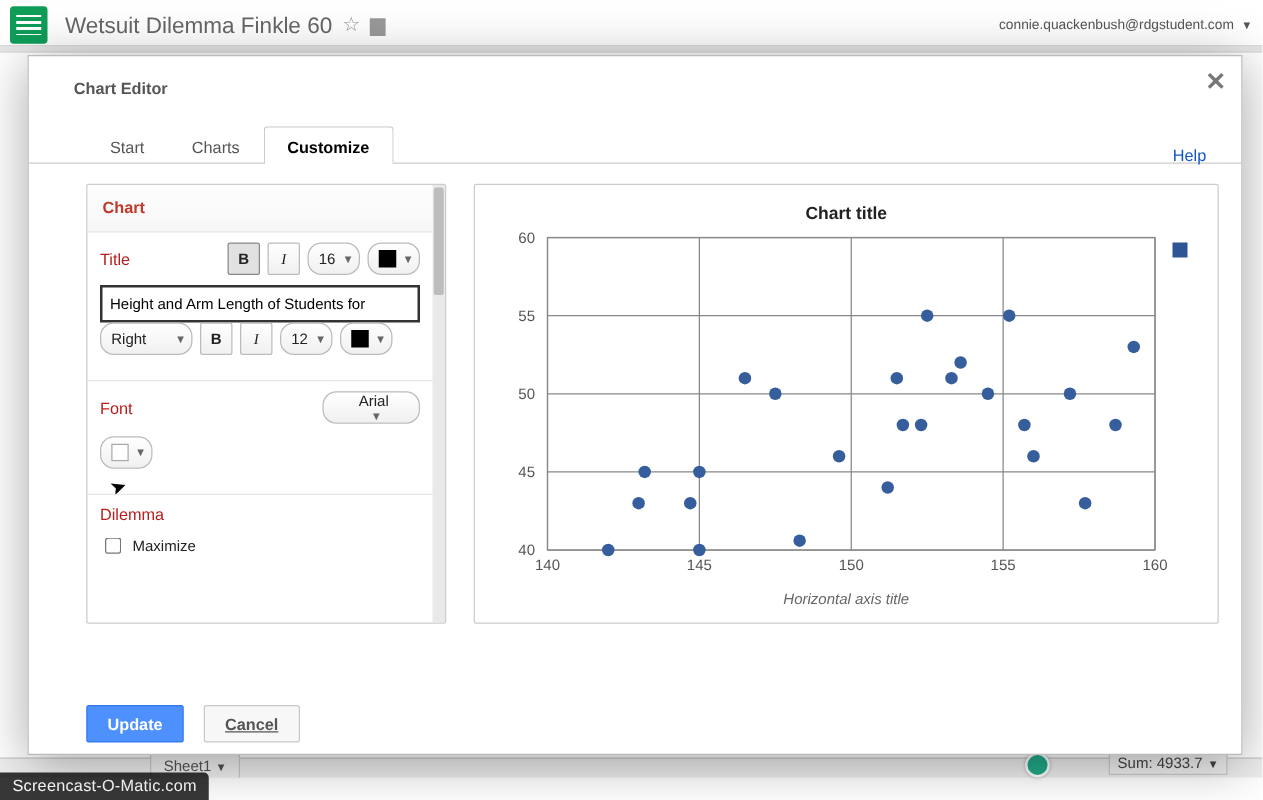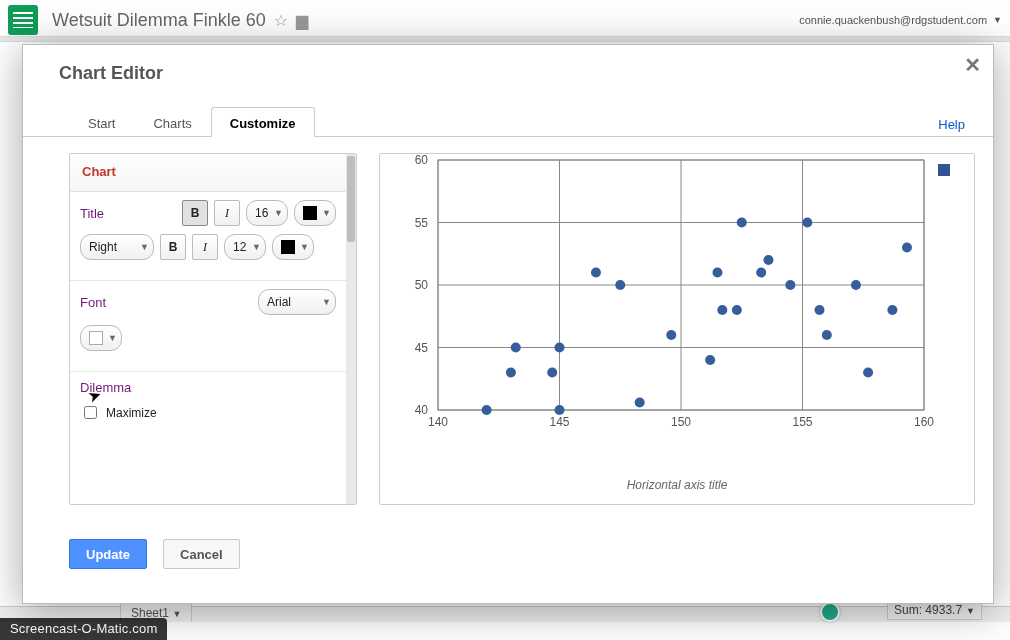--- a/index.html
+++ b/index.html
@@ -15,63 +15,63 @@
   .folder-icon { color:#999; }
   .spacer { flex:1; }
   .user-email { font-size:11px; color:#555; margin-right:6px;}
   .user-caret { font-size:9px; color:#555; }
 
   .hr-bar { height:6px; background:#e7e7e7; border-top:1px solid #dcdcdc; border-bottom:1px solid #dcdcdc;}
 
   
   .modal-back { position:absolute; top:44px; left:22px; right:16px; bottom:36px; background:#fff; box-shadow:0 6px 40px rgba(0,0,0,.35); border:1px solid #bbb;}
   .modal-close { position:absolute; top:8px; right:12px; font-size:20px; color:#777; font-weight:bold; cursor:pointer;}
-  .modal-title { font-size:18px; color:#555; padding:18px 0 22px 36px; font-weight:bold;}
+  .modal-title { font-size:13px; color:#555; padding:18px 0 22px 36px; font-weight:bold;}
   .help-link { position:absolute; right:28px; top:72px; color:#1155cc; font-size:13px; cursor:pointer;}
 
   
   .tab-row { display:flex; align-items:flex-start; padding-left:46px; border-bottom:1px solid #ccc; }
   .tab { padding:8px 18px 6px; font-size:13px; color:#555; cursor:pointer; border:1px solid transparent; border-bottom:none; position:relative; top:1px;}
   .tab.active { color:#000; font-weight:bold; border-color:#ccc; background:#fff; border-top-left-radius:3px; border-top-right-radius:3px;}
   .tab.active::after { content:""; position:absolute; left:0; right:0; bottom:-1px; height:2px; background:#fff;}
 
   
   .modal-body { display:flex; padding:16px 18px 0 46px; height: calc(100% - 190px); }
   .left-pane { width:288px; border:1px solid #ccc; border-radius:2px; background:#fff; position:relative; overflow:hidden;}
   .left-inner { position:absolute; inset:0 10px 0 0; overflow:hidden;}
   .scrollbar { position:absolute; right:0; top:0; width:10px; bottom:0; background:#e9e9e9;}
   .scrollbar-thumb { position:absolute; left:1px; right:1px; top:2px; height:86px; background:#bdbdbd; border-radius:2px;}
 
   .section-head { padding:10px 12px 12px; color:#c0392b; font-weight:bold; border-bottom:1px solid #e2e2e2; background:linear-gradient(#fefefe,#f6f6f6);}
   .section-body { padding:8px 10px 12px; border-bottom:1px solid #e6e6e6;}
   .row { display:flex; align-items:center; margin-bottom:8px; gap:6px;}
-  .row label { font-size:13px; color:#701a75; flex:1;}
+  .row label { font-size:13px; color:#b91c1c; flex:1;}
   .btn-small { height:26px; border:1px solid #bbb; background:linear-gradient(#fff,#f0f0f0); border-radius:2px; font-size:12px; display:flex; align-items:center; justify-content:center; padding:0 6px; cursor:pointer; min-width:26px;}
   .btn-small.pressed { background:#e1e1e1; border-color:#888;}
   .btn-small.bold { font-weight:bold;}
   .btn-small.italic { font-style:italic; font-family:"Times New Roman",serif;}
   .btn-drop { min-width:42px; justify-content:space-between; padding:0 4px 0 8px;border-radius:11px;}
   .btn-drop .caret { font-size:9px; color:#666; margin-left:4px;}
   .color-swatch { width:14px; height:14px; background:#000;}
   .color-swatch.white { background:#fff; border:1px solid #aaa;}
   .title-input { width:100%; height:30px; border:2px solid #333; padding:2px 6px; font-size:12px; }
   .cursor-arrow { position:absolute; left:18px; top:232px; font-size:16px; color:#000; transform:rotate(-20deg);}
 
   .right-pane { flex:1; margin-left:22px; border:1px solid #ccc; border-radius:2px; position:relative; display:flex; flex-direction:column;}
   .chart-title-label { text-align:center; font-weight:bold; font-size:14px; padding:14px 0 6px;}
   .plot-wrap { flex:1; position:relative;}
   svg.plot { position:absolute; inset:0 0 0 0;}
   .axis-label { text-align:center; font-style:italic; color:#666; font-size:12px; padding:6px 0 12px;}
   .legend-sq { position:absolute; width:12px; height:12px; background:#2f5597; top:10px; right:24px;}
 
   
-  .modal-footer { position:absolute; left:46px; bottom:34px; display:flex; gap:16px;}
+  .modal-footer { position:absolute; left:46px; bottom:9px; display:flex; gap:16px;}
   .btn { height:30px; padding:0 16px; border-radius:2px; font-size:13px; font-weight:bold; cursor:pointer;}
   .btn-primary { background:#4d90fe; border:1px solid #3079ed; color:#fff;}
-  .btn-default { background:#f7f7f7; border:1px solid #c9c9c9; color:#555;}
+  .btn-default { background:#f7f7f7; border:1px solid #c9c9c9; color:#555;text-decoration:underline;}
 
   
   .bottom-shadow { position:absolute; left:0; right:0; bottom:18px; height:16px; background:#eee; border-top:1px solid #ccc;}
   .status-pill { position:absolute; right:170px; bottom:18px; width:20px; height:20px; border-radius:50%; background:#2a8; border:2px solid #fff; box-shadow:0 0 3px rgba(0,0,0,.3);}
   .sum-label { position:absolute; right:28px; bottom:20px; font-size:12px; color:#444; background:#f0f0f0; padding:2px 6px; border:1px solid #ccc;}
   .sum-label .caret { font-size:9px; margin-left:4px;}
   .sheet-tab { position:absolute; left:120px; bottom:18px; font-size:12px; color:#555; background:#f0f0f0; padding:2px 10px; border:1px solid #ccc; border-bottom:none;}
   .screencast-badge { position:absolute; left:0; bottom:0; padding:3px 10px 4px; font-size:13px; color:#fff; background:rgba(0,0,0,.78); border-top-right-radius:4px; font-family:Arial; letter-spacing:.2px;}
 </style>
 </head>
@@ -123,20 +123,21 @@
             <div class="btn-small italic">I</div>
             <div class="btn-small btn-drop">
                 <span>16</span>
                 <span class="caret">▼</span>
               </div>
             <div class="btn-small btn-drop">
                 <span class="color-swatch"></span>
                 <span class="caret">▼</span>
               </div>
           </div>
+          <input class="title-input" value="Height and Arm Length of Students for " style="">
           <div class="row">
             <div class="btn-small btn-drop" style="min-width:74px;gap:18px;">
                 <span>Right</span>
                 <span class="caret">▼</span>
               </div>
             <div class="btn-small bold">B</div>
             <div class="btn-small italic">I</div>
             <div class="btn-small btn-drop">
                 <span>12</span>
                 <span class="caret">▼</span>
@@ -144,21 +145,21 @@
             <div class="btn-small btn-drop">
                 <span class="color-swatch"></span>
                 <span class="caret">▼</span>
               </div>
           </div>
         </div>
 
         <div class="section-body">
           <div class="row">
             <label>Font</label>
-            <div class="btn-small btn-drop" style="min-width:78px;">
+            <div class="btn-small btn-drop" style="min-width:78px;flex-direction:column;">
                 <span>Arial</span>
                 <span class="caret">▼</span>
               </div>
           </div>
           <div class="row" style="margin-top:10px;">
             <div class="btn-small btn-drop">
                 <span class="color-swatch white"></span>
                 <span class="caret">▼</span>
               </div>
           </div>
@@ -170,20 +171,21 @@
             </div>
           <div class="row">
               <input type="checkbox" style=""> 
               <span style="font-size:12px;">Maximize</span>
             </div>
         </div>
       </div>
     </div>
 
     <div class="right-pane">
+      <div class="chart-title-label">Chart title</div>
       <div class="plot-wrap">
         <div class="legend-sq"></div>
         <svg class="plot" id="plot" viewBox="0 0 594 282">
             <line x1="58" y1="6" x2="58" y2="256" stroke="#888" stroke-width="1"></line>
             <text x="58" y="272" font-size="12" fill="#555" text-anchor="middle">140</text>
             <line x1="179.5" y1="6" x2="179.5" y2="256" stroke="#888" stroke-width="1"></line>
             <text x="179.5" y="272" font-size="12" fill="#555" text-anchor="middle">145</text>
             <line x1="301" y1="6" x2="301" y2="256" stroke="#888" stroke-width="1"></line>
             <text x="301" y="272" font-size="12" fill="#555" text-anchor="middle">150</text>
             <line x1="422.5" y1="6" x2="422.5" y2="256" stroke="#888" stroke-width="1"></line>

